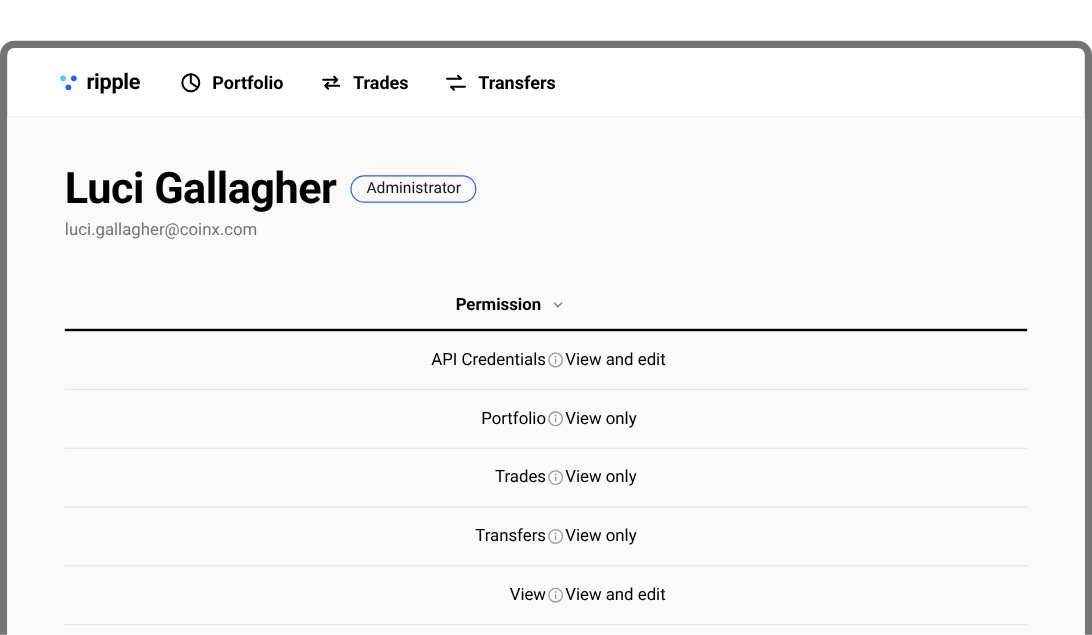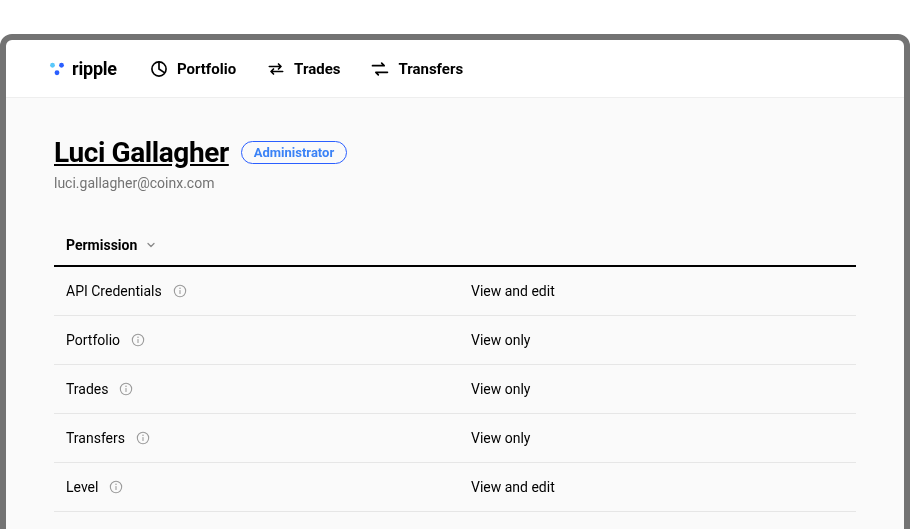--- a/index.html
+++ b/index.html
@@ -67,34 +67,33 @@
       flex: 1;
       background: #fafafa;
       padding: 38px 48px 0 48px;
     }
     .title-row {
       display: flex;
       align-items: center;
       gap: 12px;
     }
     .page-title {
-      font-size: 28px;
+      font-size: 36px;
       font-weight: 700;
       letter-spacing: -0.4px;
-      text-decoration: underline;
     }
     .role-badge {
       display: inline-flex;
       align-items: center;
       padding: 3px 12px 3px 12px;
       border: 1px solid #2b5fff;
       border-radius: 999px;
-      color: #3b82f6;
+      color: #0f172a;
       font-size: 13px;
-      font-weight: 700;
+      font-weight: 400;
     }
     .email {
       margin-top: 6px;
       color: #737373;
       font-size: 14px;
     }
     .table {
       margin-top: 34px;
     }
     .thead {
@@ -106,40 +105,41 @@
     .th {
       display: flex;
       align-items: center;
       gap: 8px;
       font-weight: 700;
       font-size: 14px;
       cursor: pointer;
     }
     .col-perm {
       width: 405px;
+      justify-content: flex-end;
     }
     .col-level {
       flex: 1;
     }
     .chevron {
       display: inline-flex;
     }
     .trow {
       display: flex;
       align-items: center;
       border-bottom: 1px solid #e6e6e6;
       padding: 16px 0 16px 12px;
     }
     .td {
       font-size: 14px;
     }
     .perm-cell {
       display: flex;
       align-items: center;
-      gap: 10px;
+      gap: 0;
     }
     .info-icon {
       display: inline-flex;
       cursor: pointer;
     }
   </style>
 </head>
 <body>
 
 <div class="app-frame">
@@ -256,21 +256,21 @@
                   <circle cx="12" cy="12" r="8.5" stroke="#9a9a9a" stroke-width="1.6"></circle>
                   <circle cx="12" cy="8" r="1.1" fill="#9a9a9a"></circle>
                   <rect x="11.2" y="10.5" width="1.6" height="6" rx="0.8" fill="#9a9a9a"></rect>
                 </svg>
               </span>
             </div>
             <div class="td col-level">View only</div>
           </div>
           <div class="trow">
             <div class="td col-perm perm-cell">
-              <span>Level</span>
+              <span>View</span>
               <span class="info-icon">
                 <svg width="16" height="16" viewBox="0 0 24 24" fill="none">
                   <circle cx="12" cy="12" r="8.5" stroke="#9a9a9a" stroke-width="1.6"></circle>
                   <circle cx="12" cy="8" r="1.1" fill="#9a9a9a"></circle>
                   <rect x="11.2" y="10.5" width="1.6" height="6" rx="0.8" fill="#9a9a9a"></rect>
                 </svg>
               </span>
             </div>
             <div class="td col-level">View and edit</div>
           </div>

